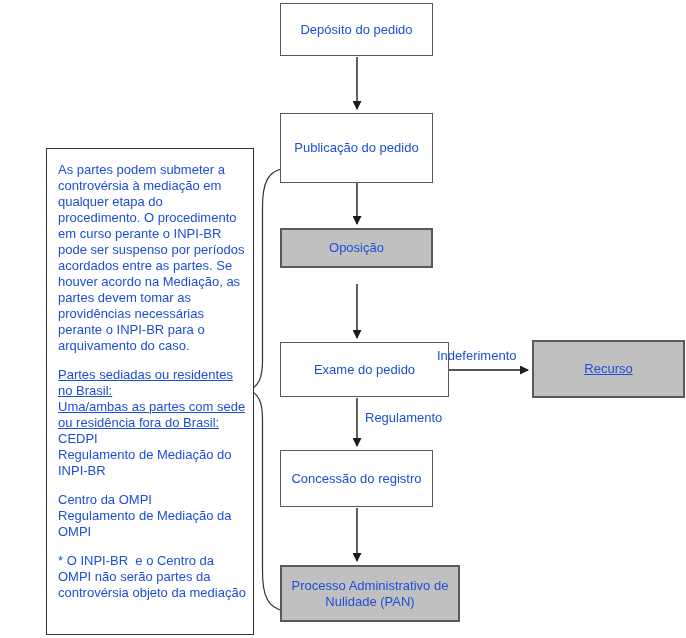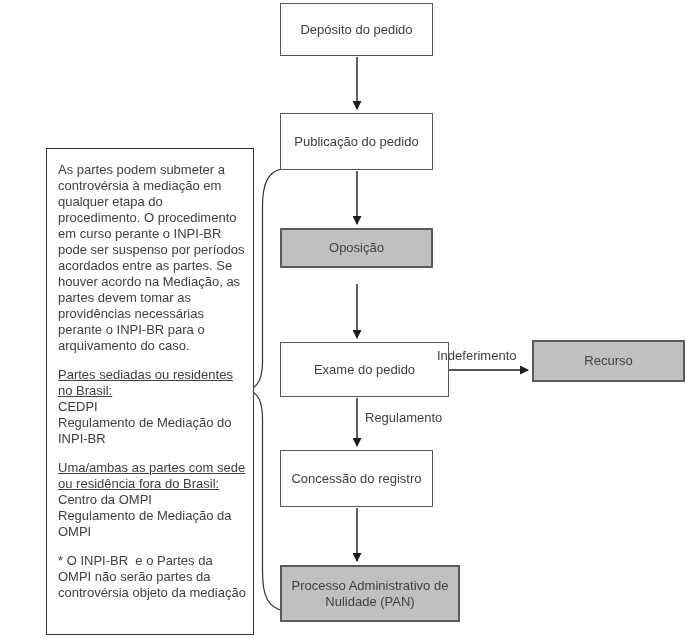--- a/index.html
+++ b/index.html
@@ -1,34 +1,34 @@
 <!DOCTYPE html>
 <html><head>
 <meta charset="utf-8">
 <style>
   html,body { margin:0; padding:0; background:#fff; }
   .canvas {
     position:relative; width:686px; height:638px; background:#ffffff;
-    font-family:"Liberation Sans", sans-serif; color:#404040; overflow:hidden;
+    font-family:"Liberation Sans", sans-serif; color:#1d4ed8; overflow:hidden;
   }
   svg.connectors { position:absolute; left:0; top:0; width:686px; height:638px; }
 
   .node {
     position:absolute; box-sizing:border-box;
     background:#ffffff; border:1.4px solid #595959;
     display:flex; align-items:center; justify-content:center;
     text-align:center; font-size:13px; line-height:16px; padding:0 4px;
   }
   .node.gray { background:#c0c0c0; border:2px solid #5a5a5a; }
 
   #n-deposito   { left:280px; top:3px;   width:153px; height:53px; }
-  #n-publicacao { left:280px; top:113px; width:153px; height:57px; }
+  #n-publicacao { left:280px; top:113px; width:153px; height:70px; }
   #n-oposicao   { left:280px; top:228px; width:153px; height:40px; }
   #n-exame      { left:280px; top:342px; width:169px; height:55px; }
-  #n-recurso    { left:532px; top:340px; width:153px; height:42px; }
+  #n-recurso    { left:532px; top:340px; width:153px; height:58px;text-decoration:underline; }
   #n-concessao  { left:280px; top:450px; width:153px; height:57px; }
   #n-pan        { left:280px; top:565px; width:180px; height:57px; }
 
   .edge-label { position:absolute; font-size:13px; white-space:nowrap; }
   #lbl-indeferimento { left:437px; top:348px; }
   #lbl-deferimento   { left:365px; top:410px; }
 
   .note {
     position:absolute; left:46px; top:148px; width:208px; height:487px;
     box-sizing:border-box; border:1px solid #333333; background:#ffffff;
@@ -91,26 +91,26 @@
 em curso perante o INPI-BR
 pode ser suspenso por períodos
 acordados entre as partes. Se
 houver acordo na Mediação, as
 partes devem tomar as
 providências necessárias
 perante o INPI-BR para o
 arquivamento do caso.</div>
     <div class="block tight u">Partes sediadas ou residentes
 no Brasil:</div>
+    <div class="block tight u">Uma/ambas as partes com sede
+ou residência fora do Brasil:</div>
     <div class="block">CEDPI
 Regulamento de Mediação do
 INPI-BR</div>
-    <div class="block tight u">Uma/ambas as partes com sede
-ou residência fora do Brasil:</div>
     <div class="block">Centro da OMPI
 Regulamento de Mediação da
 OMPI</div>
-    <div class="block">* O INPI-BR  e o Partes da
+    <div class="block">* O INPI-BR  e o Centro da
 OMPI não serão partes da
 controvérsia objeto da mediação</div>
   </div>
 
 </div>
 
 </body></html>

